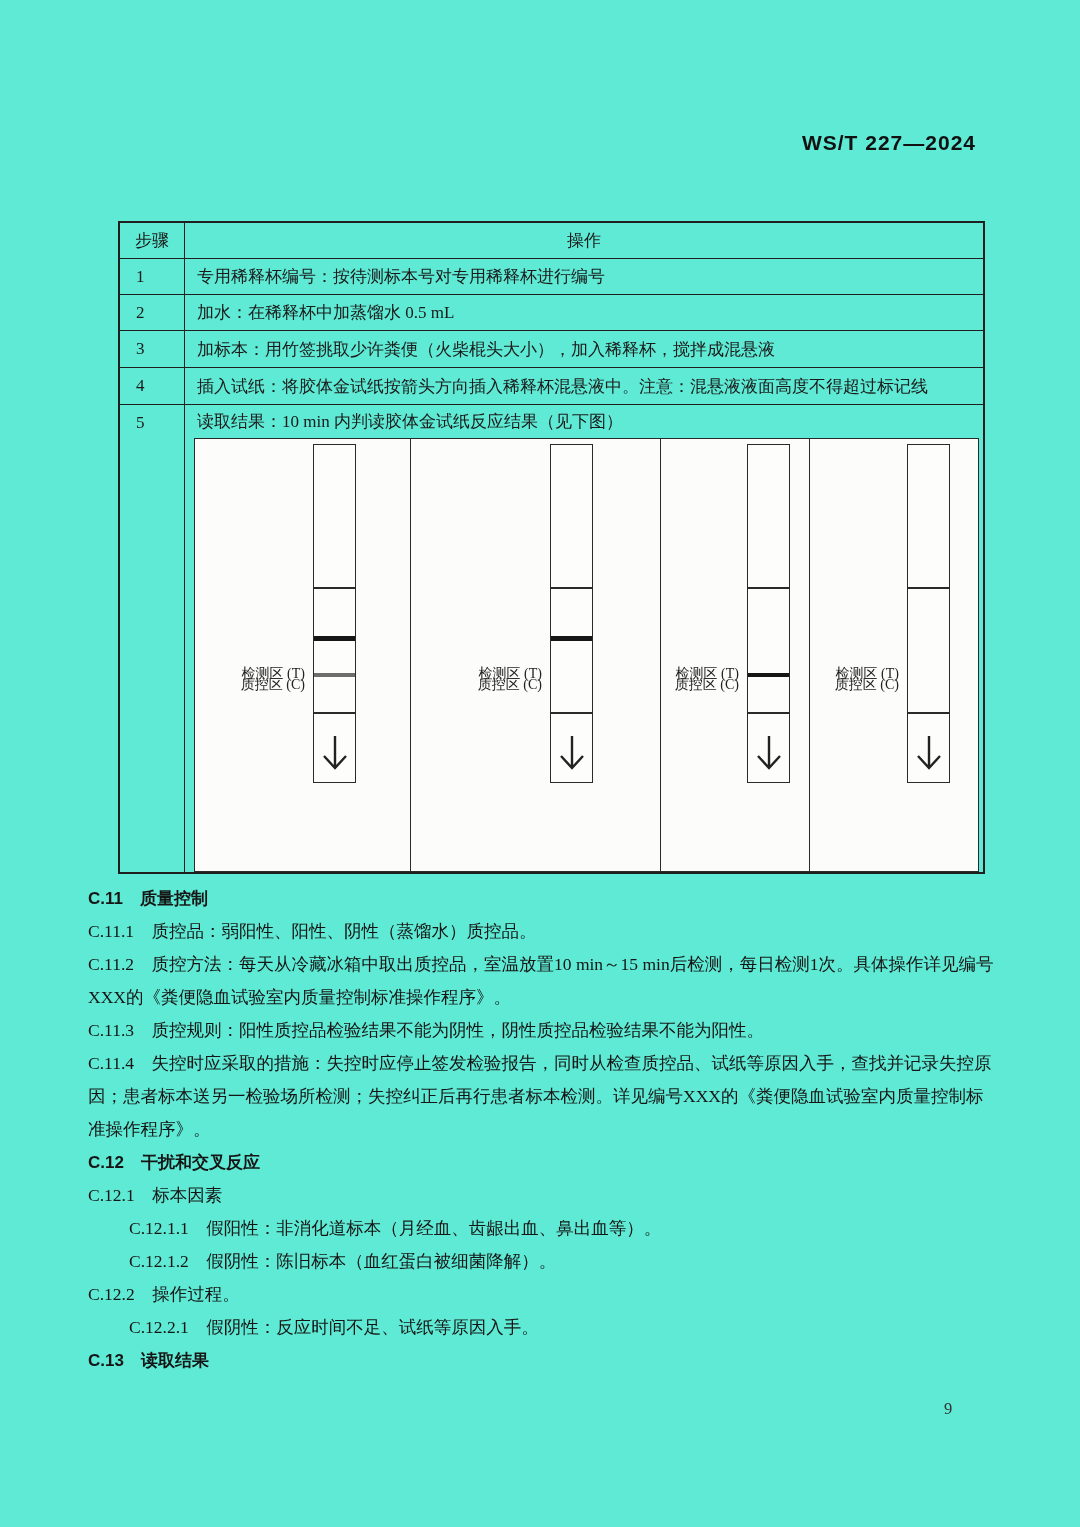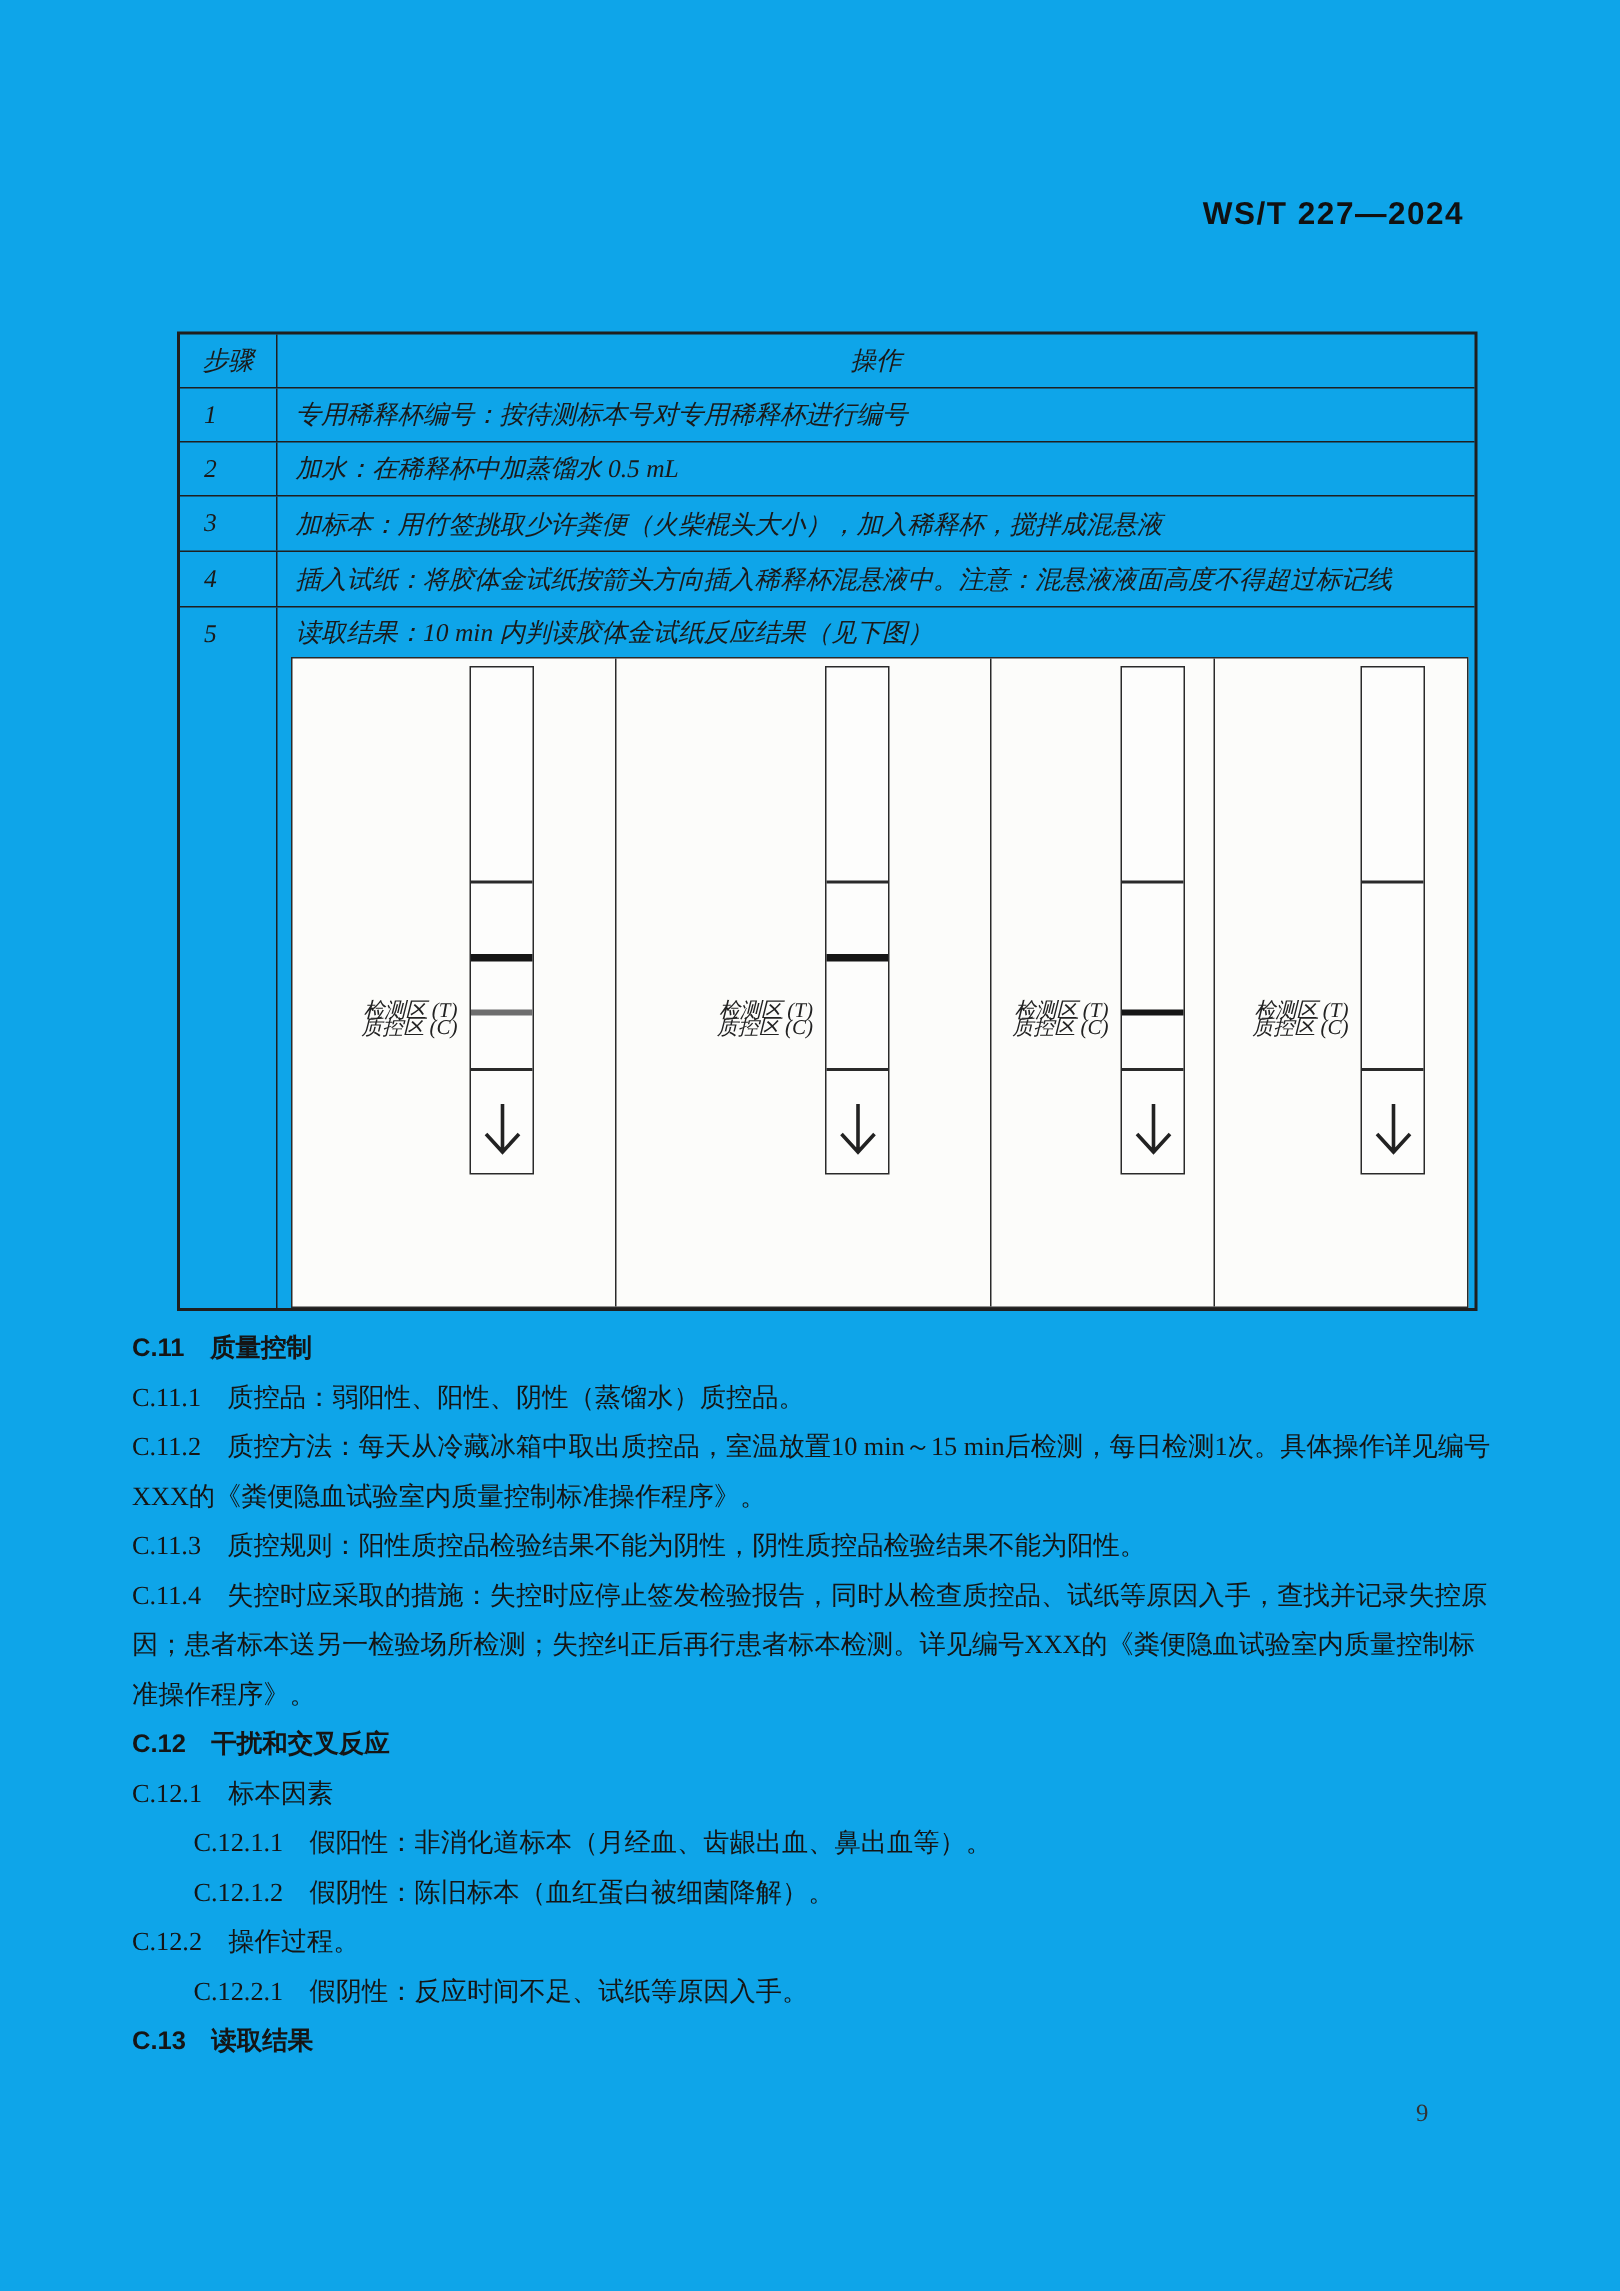--- a/index.html
+++ b/index.html
@@ -5,42 +5,41 @@
   html,body{margin:0;padding:0;}
   body{
     background:#e8e8e6;
     font-family:"Liberation Serif","DejaVu Serif",serif;
     color:#1a1a1a;
   }
   .page{
     position:relative;
     width:1080px;height:1527px;
     margin:0 auto;
-    background:#0ea5e9;
+    background:#5eead4;
     overflow:hidden;
   }
   
   .doc-header{
     position:absolute;top:131px;right:104px;
     font-family:"Liberation Sans","DejaVu Sans",sans-serif;
     font-weight:600;font-size:21px;letter-spacing:1px;color:#111;
   }
   .page-number{
     position:absolute;top:1399px;left:944px;
     font-size:16.5px;color:#333;
   }
   
   .steps-table{
     position:absolute;left:118px;top:221px;
     width:867px;height:653px;
     border:2px solid #1f1f1f;
     box-sizing:border-box;
     display:flex;flex-direction:column;
     font-size:17px;
-    font-style:italic;
   }
   .t-row{display:flex;box-sizing:border-box;}
   .t-row + .t-row{border-top:1.5px solid #1f1f1f;}
   .row-h{height:35px;}
   .row-1{height:36px;}
   .row-2{height:36px;}
   .row-3{height:37px;}
   .row-4{height:37px;}
   .row-5{flex:1;}
   .cell-step{

